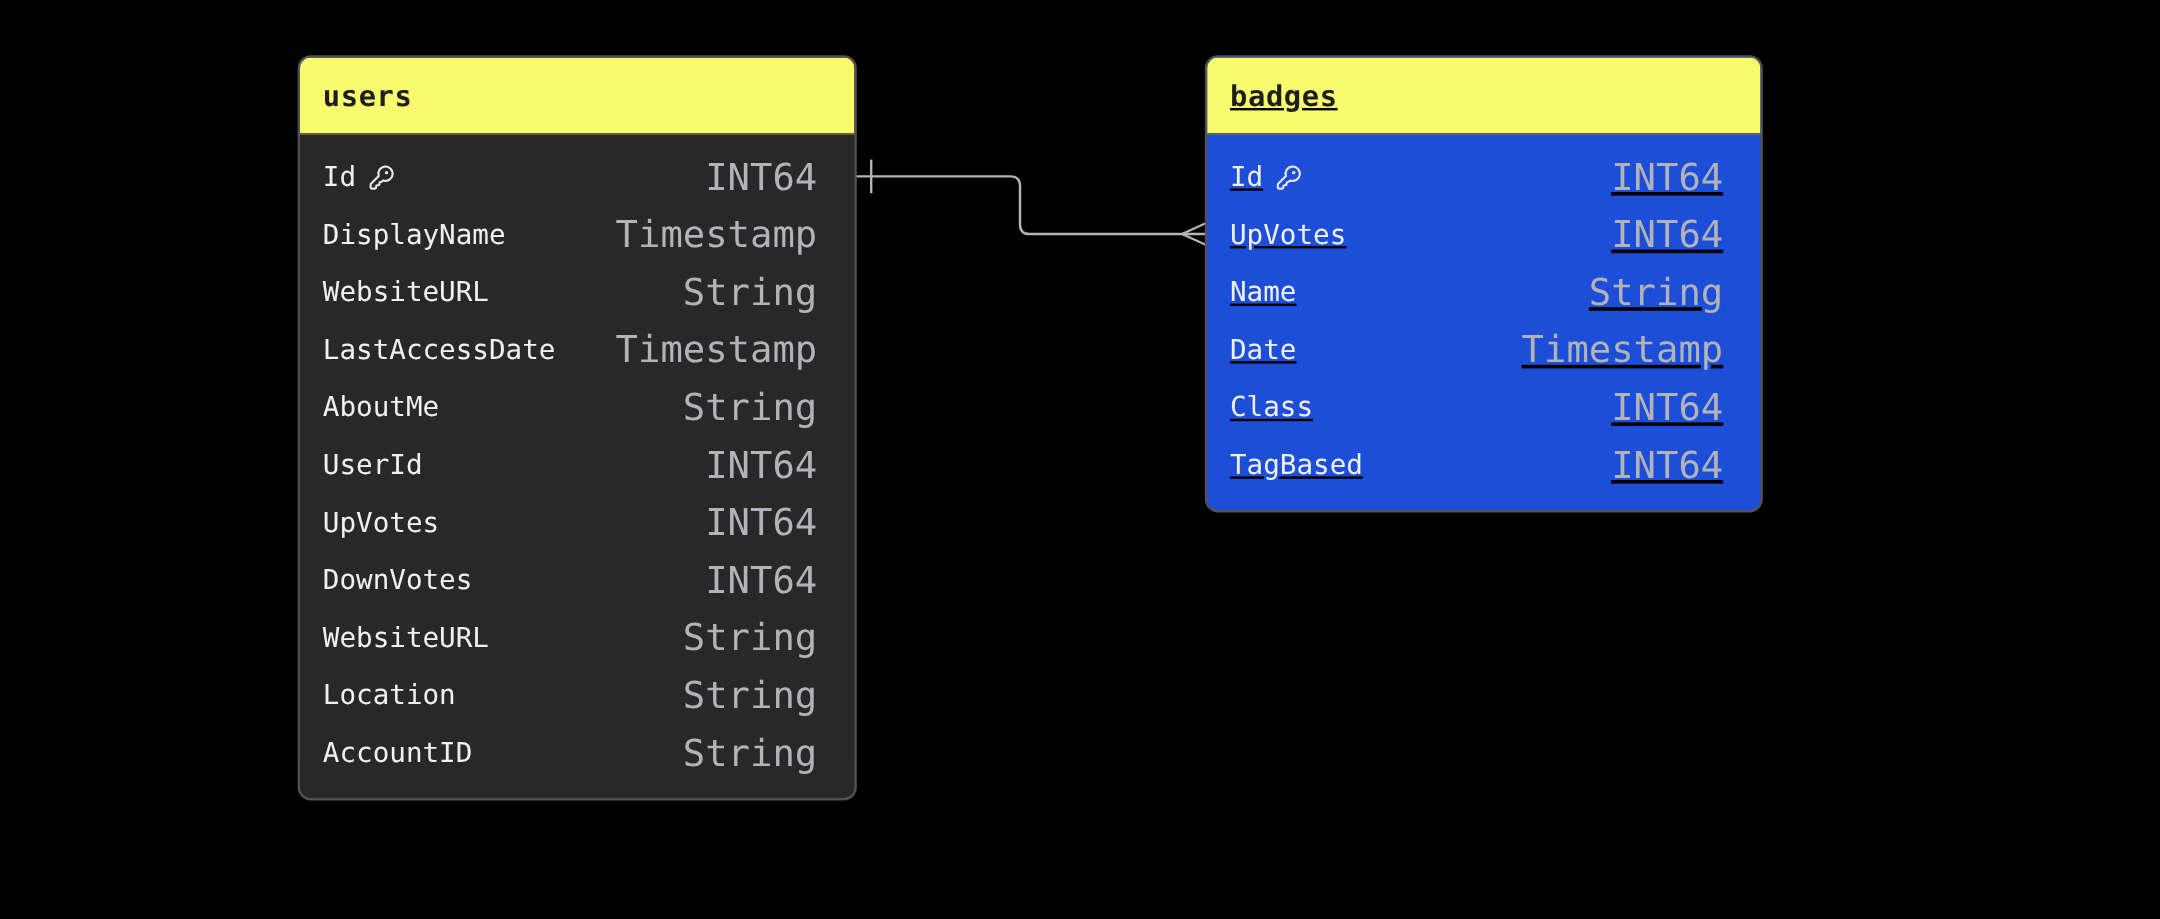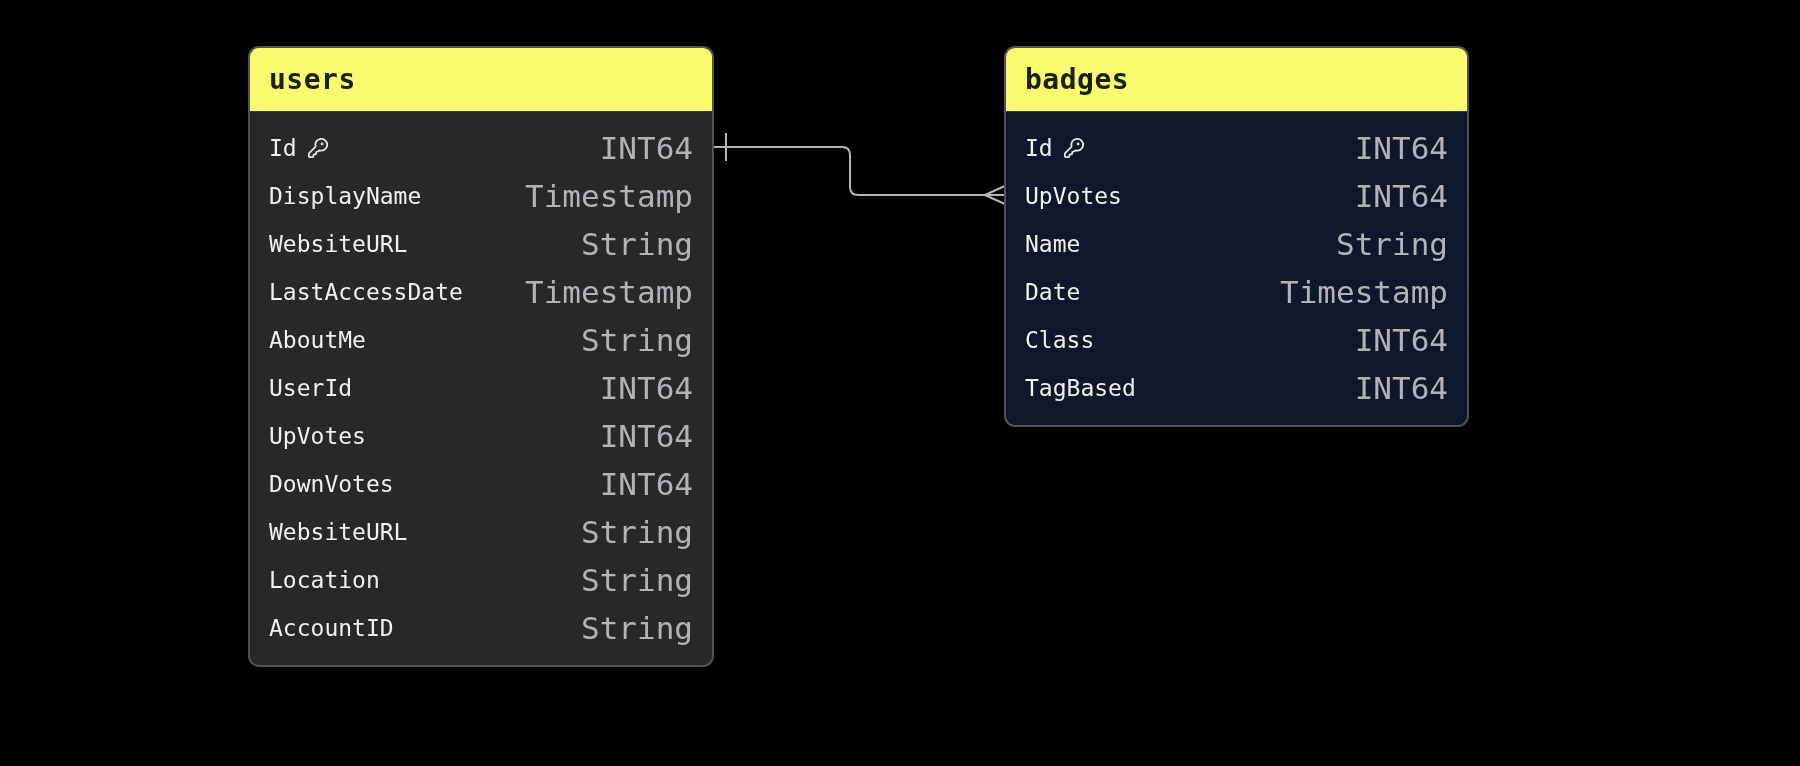--- a/index.html
+++ b/index.html
@@ -33,28 +33,28 @@
 
   .table-header {
     background: #f9fb6e;
     height: 63px;
     display: flex;
     align-items: center;
     padding: 0 19px;
     border-bottom: 1px solid #3a3a2a;
   }
   .table-title {
-    font-size: 28px;
+    font-size: 24px;
     font-weight: bold;
     color: #1e1e1e;
     letter-spacing: 0.5px;
     text-align: center;
   }
 
-  .field-list { padding: 12px 0 13px 0; }
+  .field-list { padding: 12px 12px 13px 0; }
   .field-row {
     height: 48px;
     display: flex;
     align-items: center;
     justify-content: space-between;
     padding: 0 19px;
   }
   .field-name {
     font-size: 23px;
     color: #f0f0f0;
@@ -133,21 +133,21 @@
       <span class="field-name">Location</span>
       <span class="field-type">String</span>
     </div>
     <div class="field-row">
       <span class="field-name">AccountID</span>
       <span class="field-type">String</span>
     </div>
   </div>
 </div>
 
-<div class="table-card pos-badges" style="background: #0f172a; border-color: rgb(82, 82, 82);">
+<div class="table-card pos-badges" style="background: #1d4ed8; border-color: rgb(82, 82, 82); text-decoration: underline;">
   <div class="table-header" style="background: rgb(249, 251, 110);">
     <span class="table-title" style="color: rgb(30, 30, 30);">badges</span>
   </div>
   <div class="field-list">
     <div class="field-row">
       <span class="field-name"><span>Id</span><span class="key-icon"><svg viewBox="0 0 24 24" fill="none" stroke="currentColor" stroke-width="1.9" stroke-linecap="round" stroke-linejoin="round">
               <path d="M2.586 17.414A2 2 0 0 0 2 18.828V21a1 1 0 0 0 1 1h3a1 1 0 0 0 1-1v-1a1 1 0 0 1 1-1h1a1 1 0 0 0 1-1v-1a1 1 0 0 1 1-1h.172a2 2 0 0 0 1.414-.586l.814-.814a6.5 6.5 0 1 0-4-4z"></path>
               <circle cx="16.5" cy="7.5" r="0.6" fill="currentColor"></circle>
             </svg></span></span>
       <span class="field-type">INT64</span>

